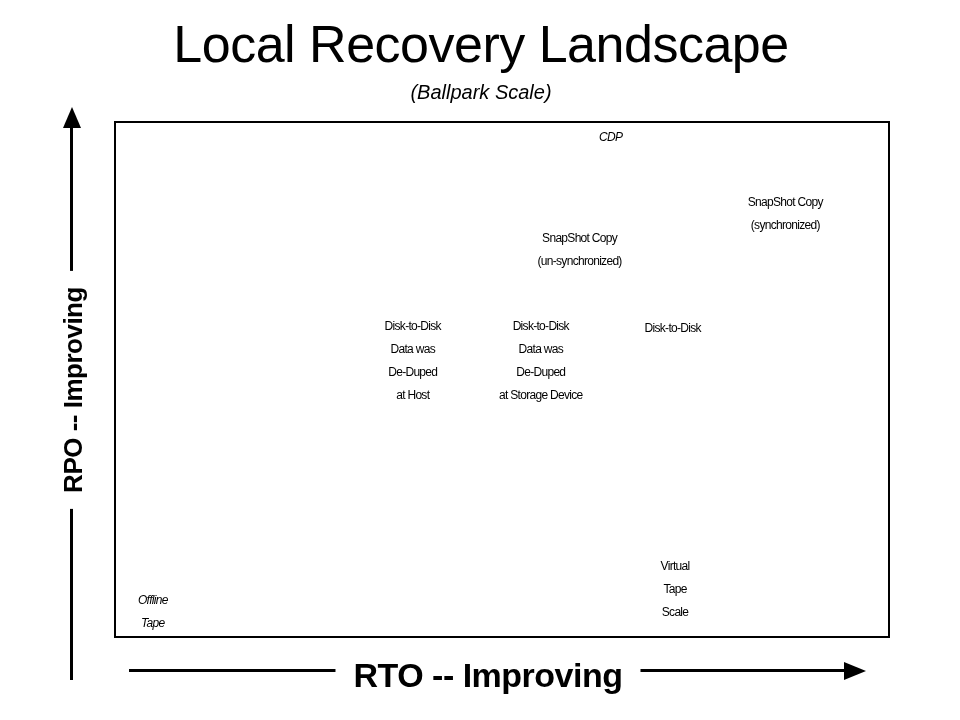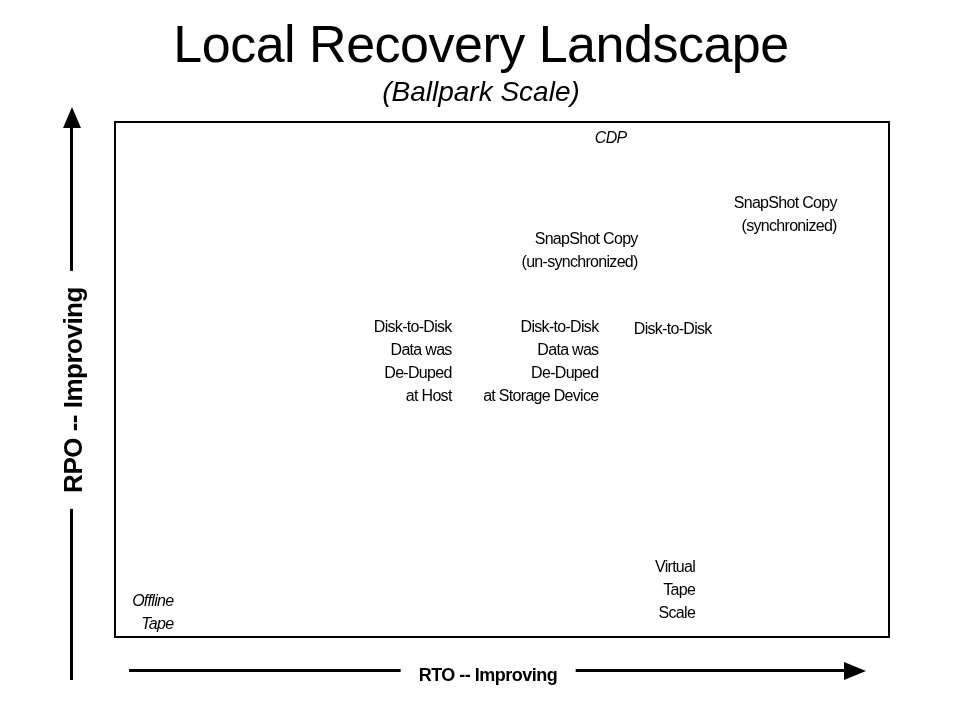--- a/index.html
+++ b/index.html
@@ -15,37 +15,37 @@
   .title {
     position: absolute; left: 0; top: 16px; width: 100%;
     text-align: center;
     font-size: 52px; line-height: 56px;
     letter-spacing: -0.5px;
     white-space: nowrap;
   }
   .subtitle {
     position: absolute; left: 0; top: 76px; width: 100%;
     text-align: center;
-    font-size: 28px; line-height: 32px;
+    font-size: 20px; line-height: 32px;
     font-style: italic;
     white-space: nowrap;
   }
 
   .plot-box {
     position: absolute; left: 113px; top: 121px;
     width: 776px; height: 517px;
     border: 2px solid #000; box-sizing: border-box;
     background: #ffffff;
   }
 
   .point-label {
     position: absolute;
     transform: translate(-50%, -50%);
-    text-align: right;
-    font-size: 16px; line-height: 23px;
+    text-align: center;
+    font-size: 12px; line-height: 23px;
     letter-spacing: -0.7px;
     white-space: pre-line;
     z-index: 3;
   }
   .point-label.italic { font-style: italic; }
 
   
   .y-shaft {
     position: absolute; left: 69px; top: 124px;
     width: 3px; height: 556px; background: #000;
@@ -76,21 +76,21 @@
   .x-arrow {
     position: absolute; left: 843px; top: 662px;
     width: 0; height: 0;
     border-top: 9px solid transparent;
     border-bottom: 9px solid transparent;
     border-left: 22px solid #000;
   }
   .x-label {
     position: absolute; left: 487px; top: 675px;
     transform: translate(-50%, -50%);
-    font-size: 18px; font-weight: bold; letter-spacing: -0.5px;
+    font-size: 34px; font-weight: bold; letter-spacing: -0.5px;
     white-space: nowrap;
     background: #ffffff; padding: 0 18px;
     z-index: 2;
   }
 </style>
 </head>
 <body>
 
 <div class="slide">
 

